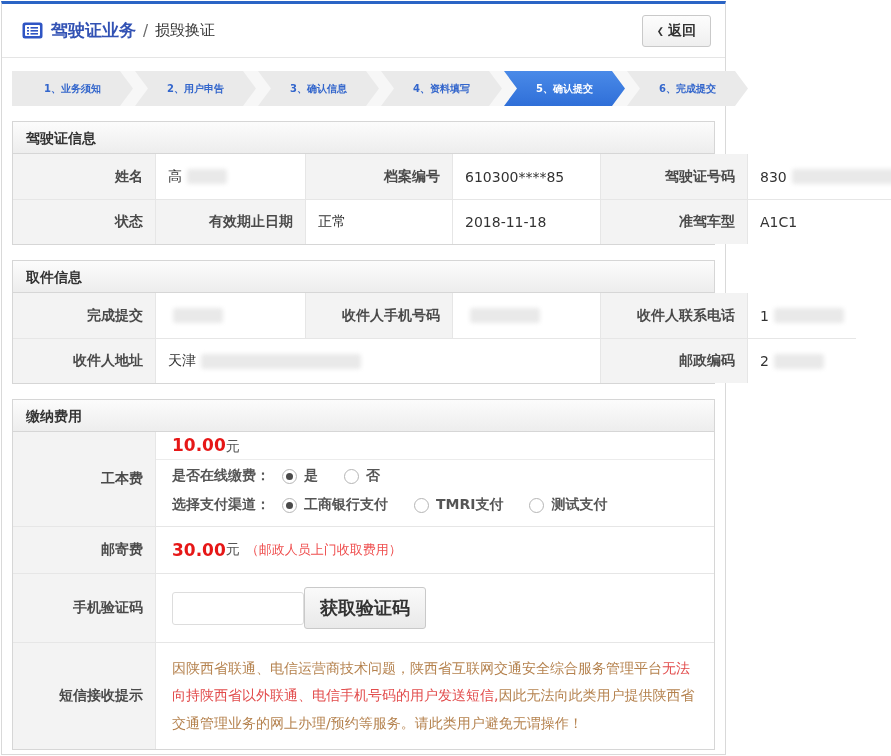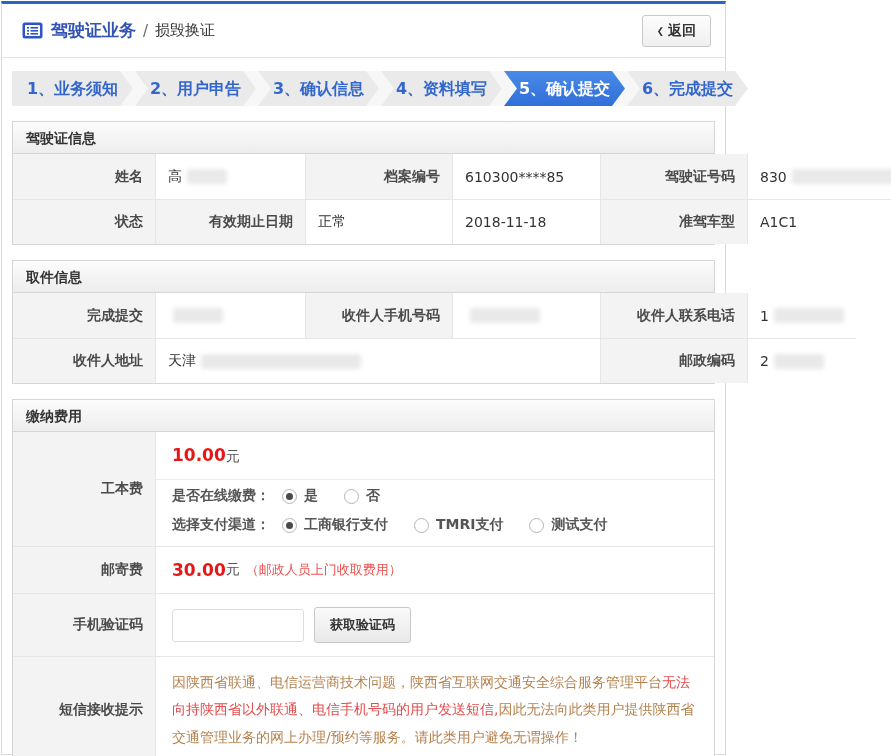--- a/index.html
+++ b/index.html
@@ -34,21 +34,21 @@
     cursor: pointer; font-family: Liberation Mono, monospace;
   }
   .back-btn .chev { font-size: 12px; margin-right: 4px; }
   
   .steps {
     display: flex; margin: 13px 10px 0 10px; height: 35px;
     background: #f7f7f7;
   }
   .step {
     flex: 0 0 121px; height: 35px; line-height: 35px;
-    text-align: center; font-size: 16px; font-weight: bold;
+    text-align: center; font-size: 10px; font-weight: bold;
     color: #36c; background: #eaeaea;
     clip-path: polygon(0 0, calc(100% - 13px) 0, 100% 50%, calc(100% - 13px) 100%, 0 100%, 13px 50%);
     margin-right: 2px;
   }
   .step.first {
     clip-path: polygon(0 0, calc(100% - 13px) 0, 100% 50%, calc(100% - 13px) 100%, 0 100%);
   }
   .step.active {
     background: linear-gradient(#4a8ae8, #2f6fd8);
     color: #fff;
@@ -86,21 +86,21 @@
     background: #e9e9e9; filter: blur(2px); margin-left: 5px; vertical-align: middle;
   }
   .r40 { width: 40px; } .r50 { width: 50px; } .r70 { width: 70px; }
   .r150 { width: 150px; } .r160 { width: 160px; }
   
   .pay-grid { display: grid; grid-template-columns: 142px 1fr; }
   .pay-grid .cell { border-left: 1px solid #e6e6e6; }
   .pay-grid .cell.label { border-left: none; }
   .pay-grid > div:nth-child(-n+2) { border-top: none; }
   .pay-value { padding: 0; display: block; }
-  .fee-line { padding: 13px 16px; border-bottom: 1px solid #ececec; }
+  .fee-line { padding: 3px 16px; border-bottom: 1px solid #ececec; }
   .fee-amount { color: #e61717; font-size: 17px; font-weight: bold; }
   .fee-unit { color: #555; font-size: 14px; }
   .fee-note { color: #ef4f4f; font-size: 13px; margin-left: 6px; }
   .radio-line { padding: 7px 16px 4px 16px; font-size: 14px; color: #555; display: flex; align-items: flex-start; font-weight: bold; }
   .radio-line .q { margin-right: 12px; }
   .radio-opt { display: inline-flex; align-items: center; margin-right: 26px; cursor: pointer; }
   .radio-circle {
     width: 15px; height: 15px; border-radius: 50%;
     border: 1px solid #b5b5b5; background: #fff;
     display: inline-block; position: relative; margin-right: 7px;
@@ -108,24 +108,24 @@
   .radio-circle.checked::after {
     content: ""; position: absolute; left: 3px; top: 3px;
     width: 7px; height: 7px; border-radius: 50%; background: #4a4a4a;
   }
   .pay-single { padding: 13px 16px; font-size: 14px; display: flex; align-items: center; }
   .captcha-input {
     width: 132px; height: 33px; border: 1px solid #ddd; border-radius: 3px;
     font-size: 14px; padding: 0 8px; font-family: inherit;
   }
   .captcha-btn {
-    margin-left: 10px; padding: 8px 15px;
+    padding: 8px 15px;
     background: linear-gradient(#fafafa, #e9e9e9);
     border: 1px solid #c9c9c9; border-radius: 3px;
-    font-size: 13px; font-weight: bold; color: #333; cursor: pointer;
+    font-size: 18px; font-weight: bold; color: #333; cursor: pointer;
     font-family: inherit;
   }
   .notice { padding: 12px 16px; font-size: 14px; line-height: 1.95; display: block; }
   .notice-muted { color: #b5824e; }
   .notice-red { color: #e24c4c; }
 </style>
 </head>
 <body>
 
 <div class="window">

